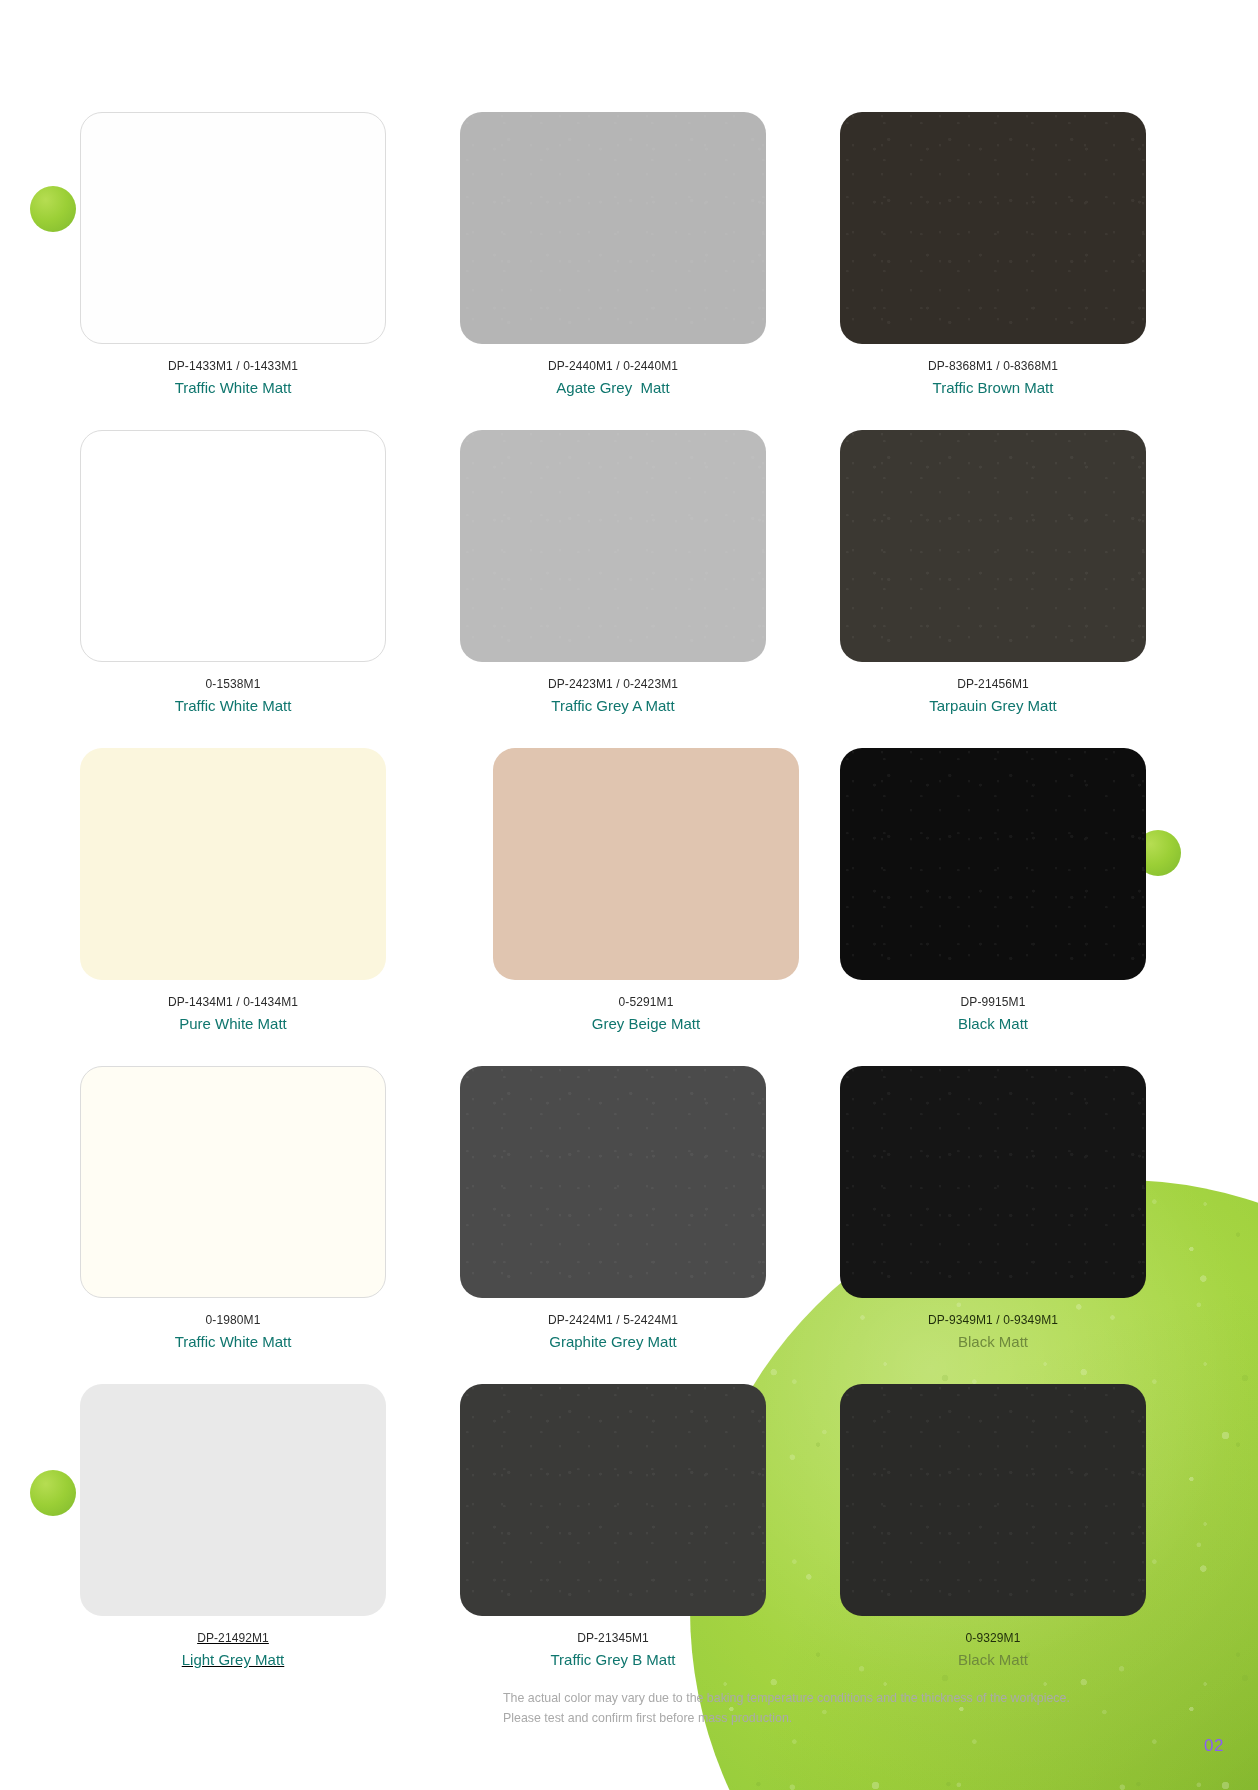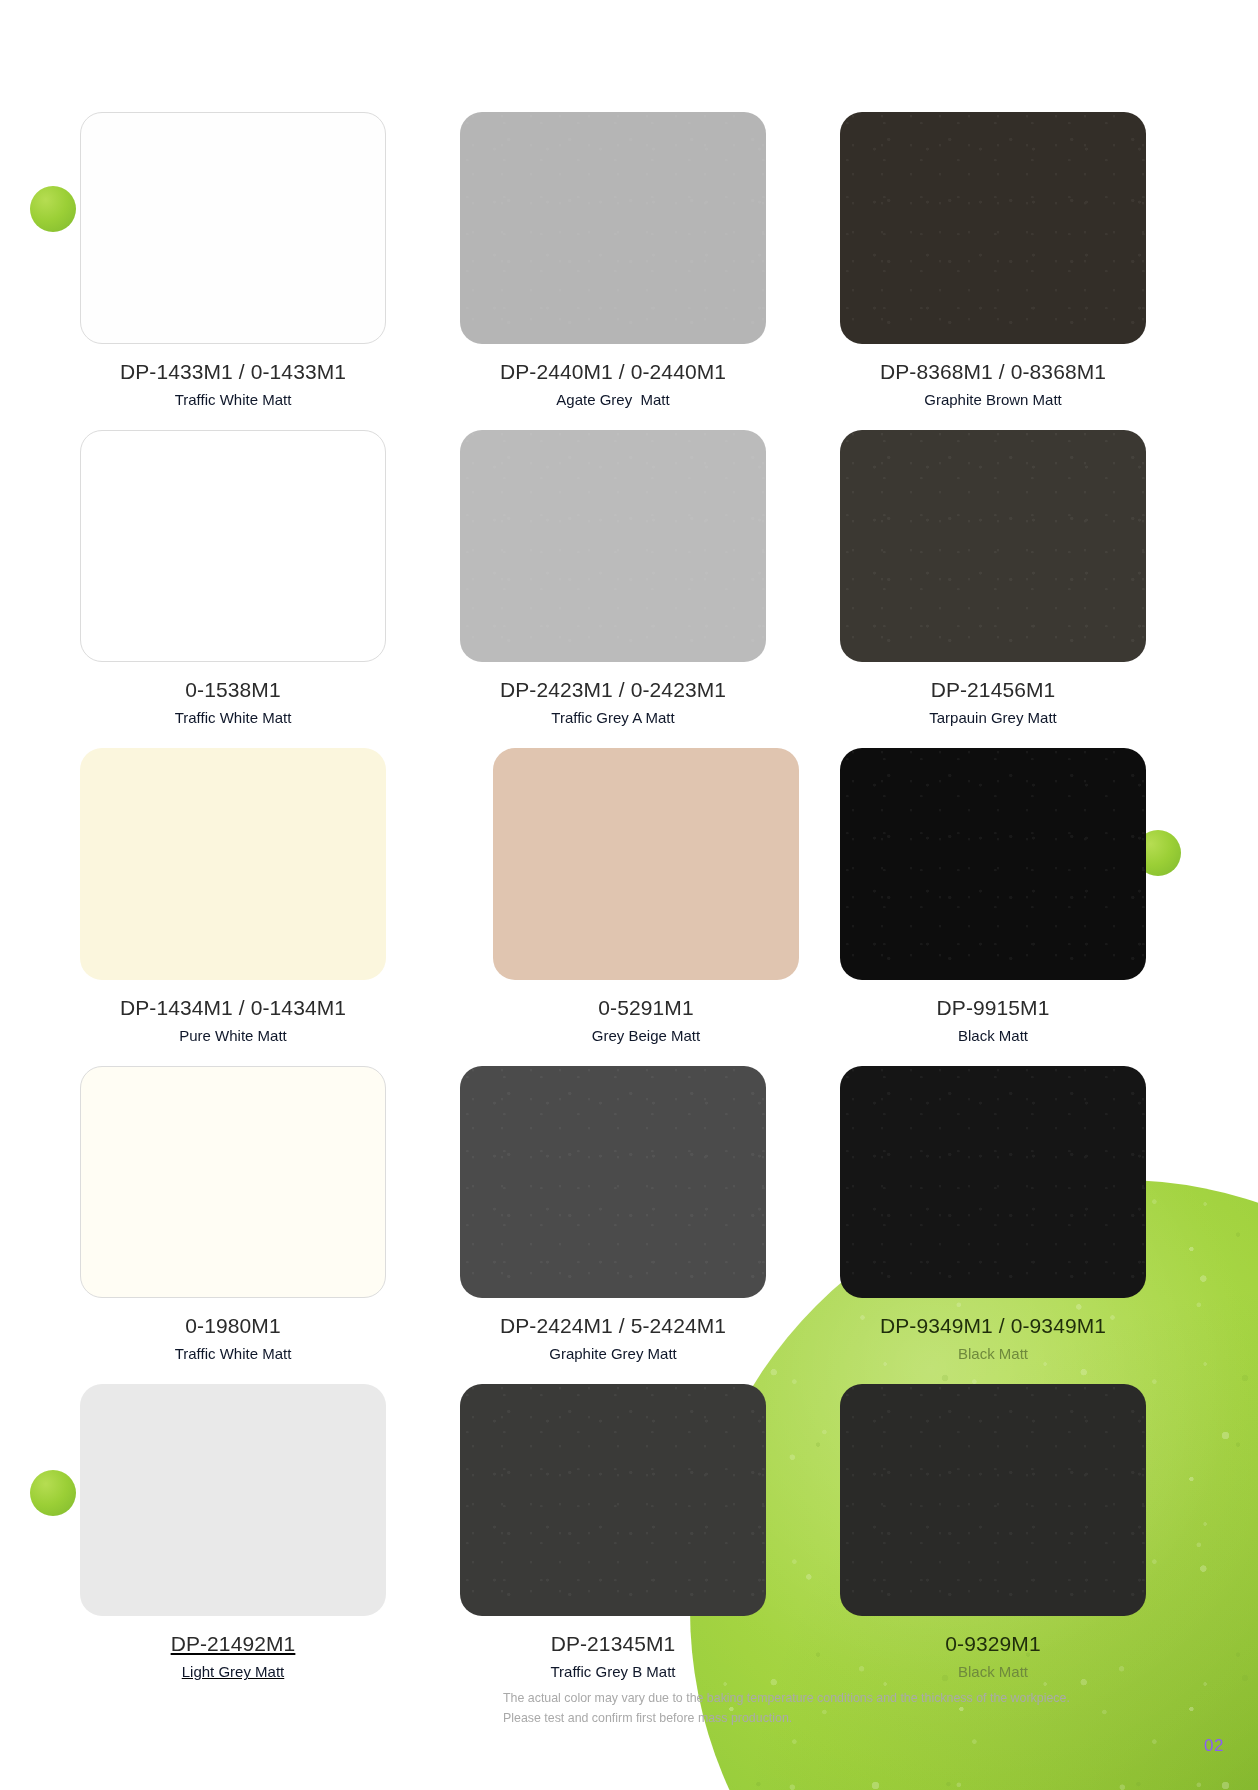--- a/index.html
+++ b/index.html
@@ -107,29 +107,29 @@
       radial-gradient(circle at 65% 70%, #ffffff 0 1.2px, transparent 1.8px),
       radial-gradient(circle at 45% 15%, #ffffff 0 1px, transparent 1.4px),
       radial-gradient(circle at 80% 45%, #ffffff 0 1.4px, transparent 2px);
     background-size: 37px 37px, 53px 53px, 29px 29px, 61px 61px;
   }
   .caption {
     text-align: center;
     margin-top: 14px;
   }
   .code {
-    font-size: 21px;
+    font-size: 12px;
     color: #2b2b2b;
     letter-spacing: 0.1px;
     line-height: 1.35;
     white-space: pre;
   }
   .desc {
     font-size: 15px;
-    color: #0f172a;
+    color: #0f766e;
     line-height: 1.45;
     margin-top: 3px;
     white-space: pre;
   }
 
   
   .disclaimer {
     position: absolute;
     left: 503px;
     top: 1688px;
@@ -172,21 +172,21 @@
         <div class="chip textured" style="background: rgb(181, 181, 181);"></div>
         <div class="caption">
           <div class="code">DP-2440M1 / 0-2440M1</div>
           <div class="desc">Agate Grey  Matt</div>
         </div>
       </div>
       <div class="cell" style="left: 840px; top: 112px;">
         <div class="chip textured" style="background: rgb(51, 46, 40);"></div>
         <div class="caption">
           <div class="code">DP-8368M1 / 0-8368M1</div>
-          <div class="desc">Graphite Brown Matt</div>
+          <div class="desc">Traffic Brown Matt</div>
         </div>
       </div>
       <div class="cell" style="left: 80px; top: 430px;">
         <div class="chip outlined" style="background: rgb(255, 255, 255);"></div>
         <div class="caption">
           <div class="code">0-1538M1</div>
           <div class="desc">Traffic White Matt</div>
         </div>
       </div>
       <div class="cell" style="left: 460px; top: 430px;">

